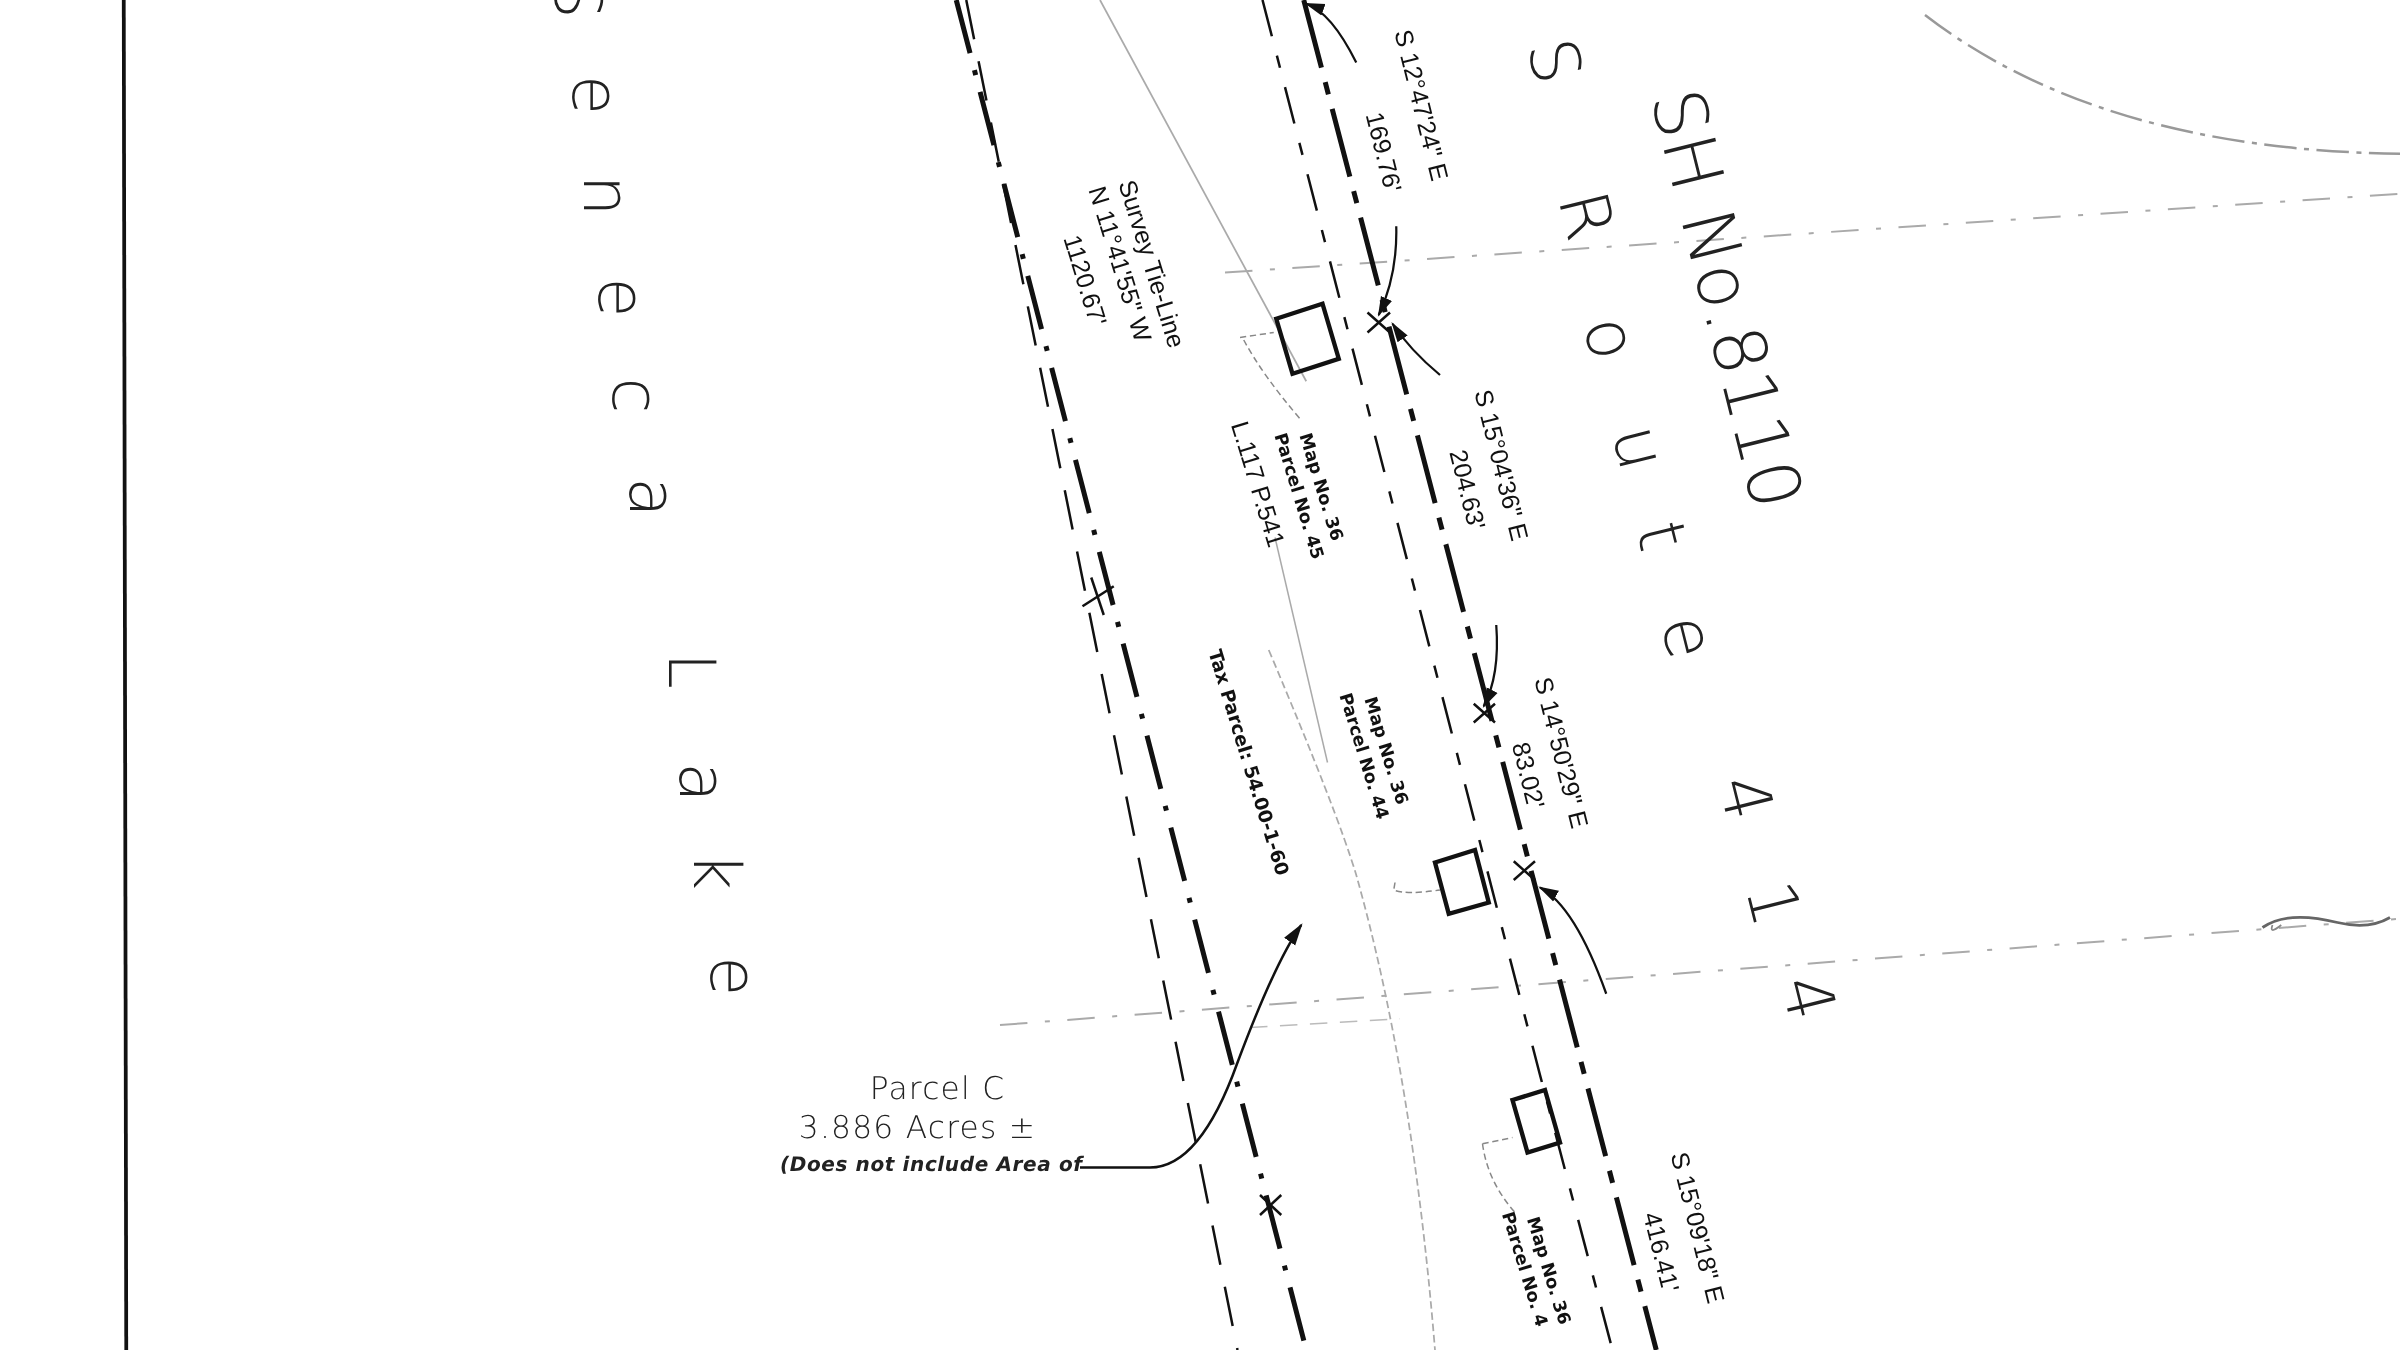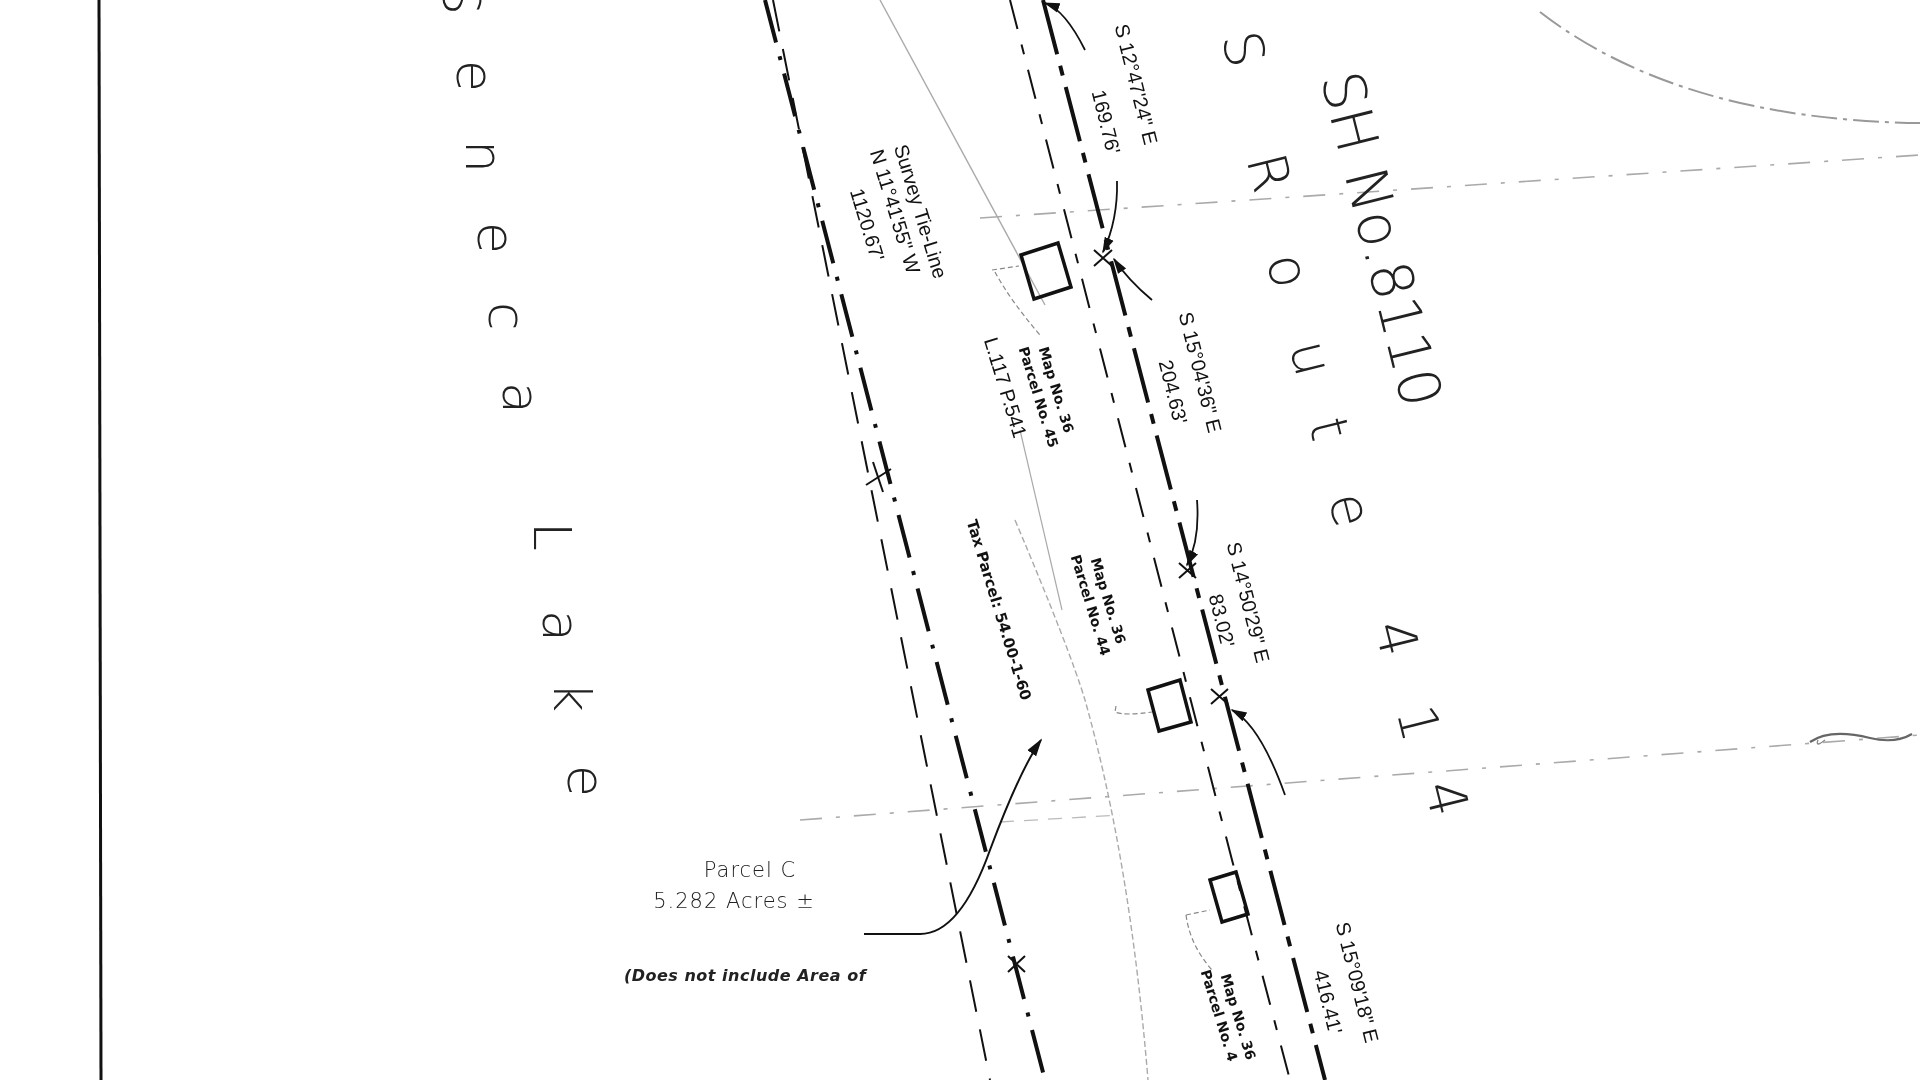--- a/index.html
+++ b/index.html
@@ -3,22 +3,22 @@
   <meta charset="utf-8">
   <style>
     html, body { margin: 0; padding: 0; background: #ffffff; }
     body { width: 1920px; height: 1080px; overflow: hidden; position: relative; font-family: "DejaVu Sans", sans-serif; }
     #canvas { position: absolute; left: 0; top: 0; width: 1920px; height: 1080px; }
     .lbl { position: absolute; white-space: nowrap; color: #111; transform-origin: 0 0; line-height: 1; }
     .big { font-family: "DejaVu Sans", sans-serif; font-weight: 200; color: #222; }
     .cad { font-family: "Liberation Sans", sans-serif; color: #111; }
     .cadb { font-family: "DejaVu Sans", sans-serif; font-weight: bold; color: #111; }
     .note-block { position: absolute; text-align: center; color: #222; }
-    .note-block .l1, .note-block .l2, .note-block .l3 { font-family: "DejaVu Sans", sans-serif; font-weight: 300; font-size: 21px; letter-spacing: 1px; line-height: 31px; }
-    .note-block .l4, .note-block .l5 { font-family: "DejaVu Sans", sans-serif; font-weight: bold; font-style: italic; font-size: 16px; line-height: 29px; letter-spacing: 0.5px; margin-top: 44px; }
+    .note-block .l1, .note-block .l2, .note-block .l3 { font-family: "DejaVu Sans", sans-serif; font-weight: 300; font-size: 25px; letter-spacing: 1px; line-height: 31px; }
+    .note-block .l4, .note-block .l5 { font-family: "DejaVu Sans", sans-serif; font-weight: bold; font-style: italic; font-size: 16px; line-height: 29px; letter-spacing: 0.5px; }
   </style>
 </head>
 <body>
 
 <svg id="canvas" viewBox="0 0 1920 1080" xmlns="http://www.w3.org/2000/svg">
   <defs>
     <marker id="arr" viewBox="0 0 10 10" refX="9" refY="5" markerWidth="9" markerHeight="9" orient="auto-start-reverse">
       <path d="M0,2 L10,5 L0,8 z" fill="#111"></path>
     </marker>
   </defs>
@@ -146,15 +146,15 @@
 
 <div>
   <span class="lbl cadb" style="left:1232px; top:972px; font-size:14px; transform:rotate(73deg);">Map No. 36</span>
   <span class="lbl cadb" style="left:1212px; top:968px; font-size:14px; transform:rotate(73deg);">Parcel No. 4</span>
 </div>
 
 <span class="lbl cadb" style="left:978px; top:518px; font-size:15px; transform:rotate(73deg);">Tax Parcel: 54.00-1-60</span>
 
 <div class="note-block" style="left:520px; top:855px; width:460px;">
   <div class="l1">Parcel C</div>
-  <div class="l3" style="margin-left:-32px;">5.282 Acres ±</div>
+  <div class="l3" style="margin-left:-32px;">3.886 Acres ±</div>
   <div class="l4" style="margin-left:-10px;">(Does not include Area of</div>
 </div>
 
 </body></html>

